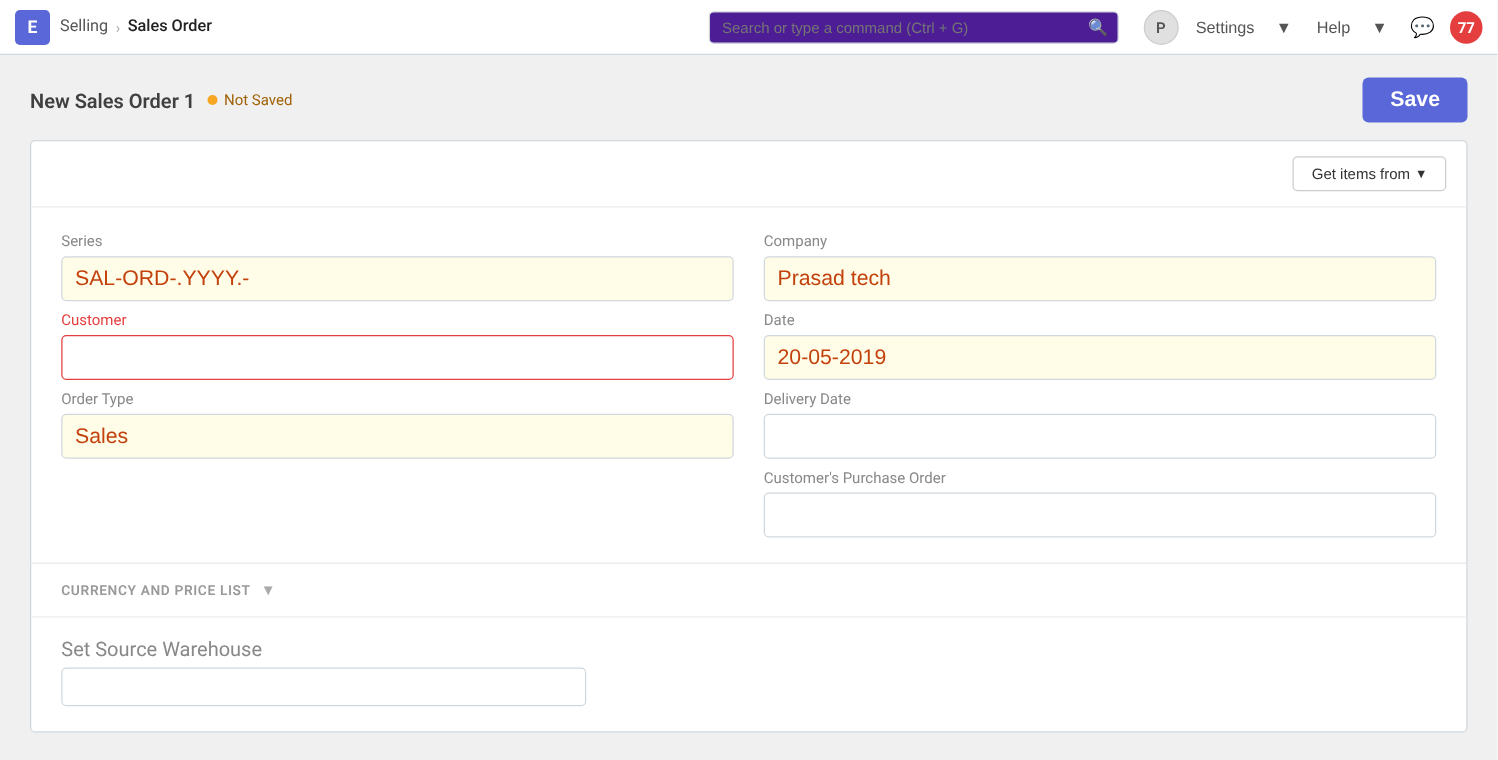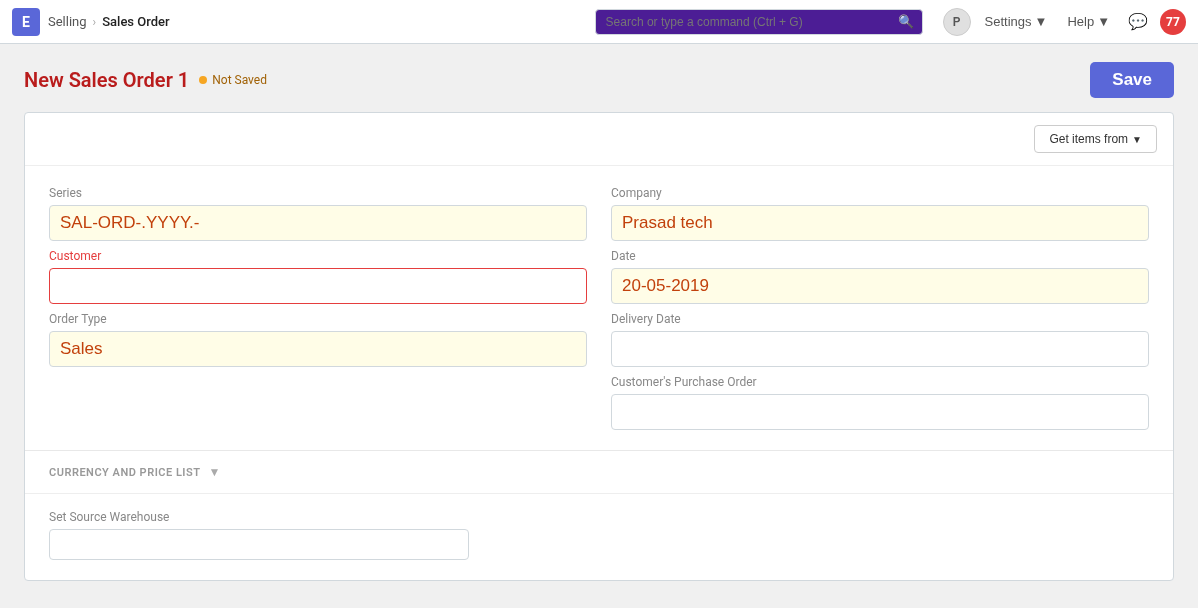--- a/index.html
+++ b/index.html
@@ -92,21 +92,21 @@
       color: #555;
     }
     .nav-link-btn {
       background: none;
       border: none;
       cursor: pointer;
       color: #555;
       font-size: 13px;
       display: flex;
       align-items: center;
-      gap: 3px;
+      gap: 17px;
       padding: 4px 6px;
       border-radius: 4px;
     }
     .notif-icon {
       color: #777;
       font-size: 16px;
       cursor: pointer;
       padding: 4px;
     }
     .badge-count {
@@ -130,23 +130,23 @@
       justify-content: space-between;
       padding: 18px 24px 14px 24px;
       background: #f0f0f0;
     }
     .page-title-area {
       display: flex;
       align-items: center;
       gap: 10px;
     }
     .page-title {
-      font-size: 20px;
+      font-size: 16px;
       font-weight: 600;
-      color: #b91c1c;
+      color: #404040;
     }
     .status-badge {
       display: flex;
       align-items: center;
       gap: 5px;
       font-size: 12px;
       color: #a16207;
     }
     .status-dot {
       width: 8px;
@@ -261,21 +261,21 @@
       font-size: 12px;
       color: #aaa;
     }
 
     
     .warehouse-section {
       padding: 16px 24px 20px 24px;
       border-top: 1px solid #eee;
     }
     .warehouse-label {
-      font-size: 12px;
+      font-size: 16px;
       color: #888;
       margin-bottom: 5px;
     }
     .warehouse-input {
       border: 1px solid #d1d8dd;
       border-radius: 4px;
       padding: 7px 10px;
       font-size: 13px;
       color: #333;
       background: #fff;

